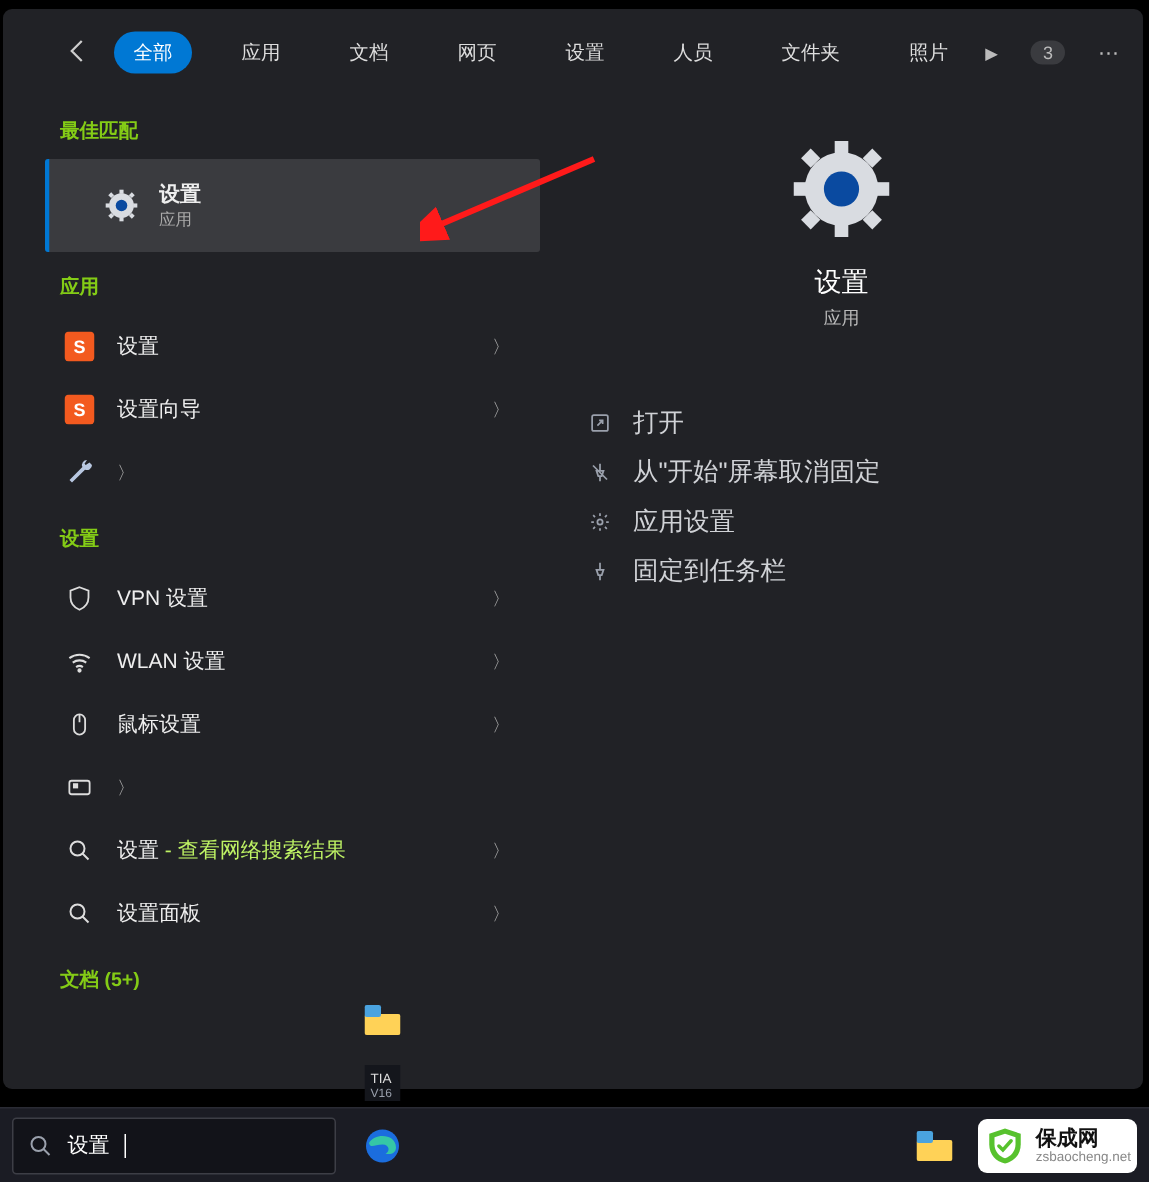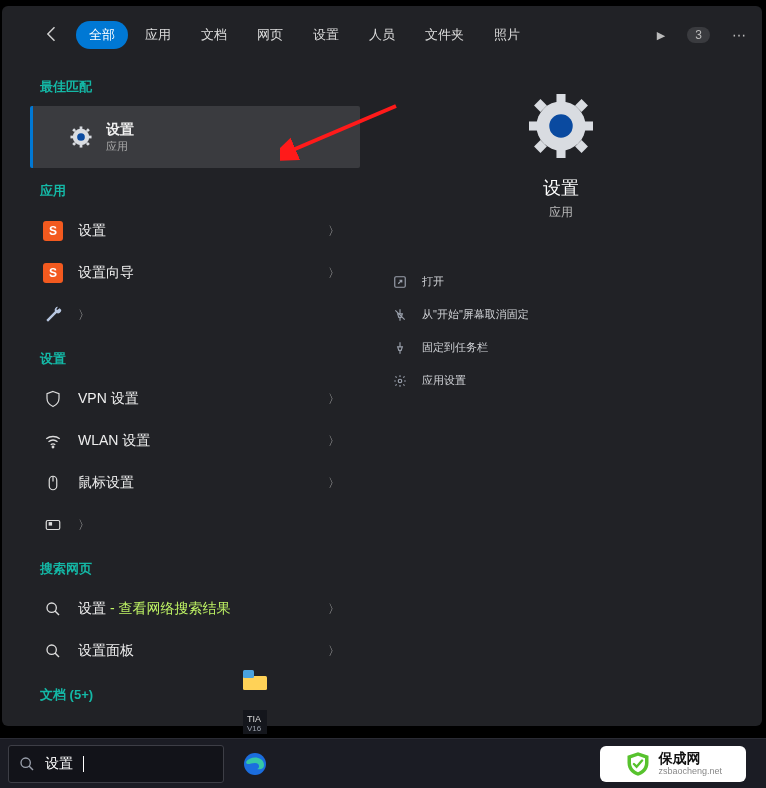--- a/index.html
+++ b/index.html
@@ -1,59 +1,59 @@
 <!DOCTYPE html>
 <html><head>
 <meta charset="utf-8">
 <style>
   * { box-sizing: border-box; margin: 0; padding: 0; }
   html, body { width: 766px; height: 788px; font-family: "Segoe UI", "Microsoft YaHei", sans-serif; background: #000; overflow: hidden; color: #fff; }
   .window { position: relative; width: 760px; height: 720px; background: #212226; border-radius: 6px; margin: 6px 0 0 2px; overflow: hidden; }
   
   .header { display: flex; align-items: center; height: 58px; padding: 0 14px 0 40px; gap: 4px; }
   .back-arrow { position: absolute; left: 40px; top: 18px; width: 22px; height: 22px; color: #ccc; cursor: pointer; }
-  .tabs { display: flex; gap: 4px; margin-left: 34px; }
+  .tabs { display: flex; gap: 20px; margin-left: 34px; }
   .tab { padding: 5px 13px; border-radius: 14px; font-size: 13px; color: #ddd; cursor: pointer; white-space: nowrap; }
   .tab.active { background: #0078d4; color: #fff; }
   .header-right { margin-left: auto; display: flex; align-items: center; gap: 22px; color: #bbb; }
   .header-right .play { font-size: 11px; }
   .header-right .badge { background: #3a3b3f; border-radius: 10px; padding: 1px 8px; font-size: 12px; }
   .header-right .more { font-size: 14px; letter-spacing: 2px; }
   
   .body { display: flex; height: calc(100% - 58px); }
   .left { width: 358px; padding: 0 0 0 0; overflow: hidden; }
   .right { flex: 1; padding: 20px 30px 0 30px; }
-  .section-title { font-size: 13px; font-weight: 600; color: #14b8a6; padding: 14px 0 10px 38px; }
+  .section-title { font-size: 13px; font-weight: 600; color: #84cc16; padding: 14px 0 10px 38px; }
   .list-item { display: flex; align-items: center; height: 42px; padding: 0 14px 0 40px; cursor: pointer; color: #eee; position: relative; }
   .list-item.best { background: #3a3b3f; height: 62px; border-left: 3px solid #0078d4; padding-left: 37px; margin-left: 28px; border-radius: 2px; }
   .list-item .icon { width: 22px; height: 22px; margin-right: 14px; display: flex; align-items: center; justify-content: center; flex-shrink: 0; }
   .list-item .label { font-size: 14px; flex: 1; white-space: nowrap; overflow: hidden; text-overflow: ellipsis; }
   .list-item .sub { font-size: 11px; color: #aaa; }
   .list-item .chev { color: #aaa; font-size: 12px; margin-right: 6px; }
   .search-sub { color: #bef264; }
   
   .detail { display: flex; flex-direction: column; align-items: center; }
   .big-icon { width: 64px; height: 64px; margin-top: 10px; }
   .detail-title { font-size: 18px; margin-top: 18px; }
   .detail-sub { font-size: 12px; color: #bbb; margin-top: 4px; }
   .actions { width: 100%; margin-top: 44px; }
-  .action { display: flex; align-items: center; height: 33px; color: #d0d2d6; font-size: 11px; cursor: pointer; gap: 14px; padding-left: 2px; }
+  .action { display: flex; align-items: center; height: 33px; color: #d0d2d6; font-size: 17px; cursor: pointer; gap: 14px; padding-left: 2px; }
   .action .aicn { width: 16px; height: 16px; display: flex; align-items: center; justify-content: center; color: #9aa0ac; }
   
   .red-arrow { position: absolute; left: 278px; top: 96px; width: 120px; height: 70px; pointer-events: none; }
   
   .taskbar { position: absolute; left: 0; bottom: 0; width: 766px; height: 50px; background: #1b1c24; border-top: 1px solid #2a2b34; display: flex; align-items: center; padding: 0 8px; gap: 10px; }
   .searchbox { display: flex; align-items: center; width: 216px; height: 38px; background: #121319; border: 1px solid #3d3e46; border-radius: 3px; padding: 0 10px; gap: 10px; }
   .searchbox .sicn { color: #9aa0ac; }
   .searchbox .sval { font-size: 14px; color: #fff; }
   .cursor { display:inline-block; width:1px; height:16px; background:#fff; vertical-align:middle; }
   .task-icons { display: flex; align-items: center; gap: 12px; margin-left: 6px; flex-direction: column; }
   .task-icon { width: 30px; height: 30px; display:flex; align-items:center; justify-content:center; cursor:pointer; }
   
-  .watermark { position: absolute; right: 20px; bottom: 6px; display: flex; align-items: center; gap: 6px; background: #fff; border-radius: 6px; padding: 4px 24px; }
+  .watermark { position: absolute; right: 8px; bottom: 6px; display: flex; align-items: center; gap: 6px; background: #fff; border-radius: 6px; padding: 4px 4px; }
   .watermark .shield { width: 28px; height: 28px; }
   .watermark .wtxt { display:flex; flex-direction:column; line-height:1.1; }
   .watermark .wtxt .zh { font-size: 14px; font-weight: 700; color: #111; }
   .watermark .wtxt .en { font-size: 9px; color: #888; text-align: right; }
   
   svg { display:block; }
 </style>
 </head>
 <body>
 
@@ -174,21 +174,20 @@
       <div class="list-item">
         <span class="icon">
             <svg width="18" height="18" viewBox="0 0 24 24" fill="none" stroke="#ddd" stroke-width="1.6">
               <rect x="3" y="6" width="18" height="12" rx="2"></rect>
               <rect x="7" y="9" width="3" height="3" fill="#ddd"></rect>
             </svg>
           </span>
         <span class="chev">〉</span>
       </div>
 
-      <div class="section-title">搜索网页</div>
       <div class="list-item">
         <span class="icon">
             <svg width="16" height="16" viewBox="0 0 24 24" fill="none" stroke="#ddd" stroke-width="2">
               <circle cx="10" cy="10" r="7"></circle>
               <line x1="15" y1="15" x2="21" y2="21"></line>
             </svg>
           </span>
         <span class="label"><span>设置</span><span class="search-sub"> - 查看网络搜索结果</span></span>
         <span class="chev">〉</span>
       </div>
@@ -241,33 +240,33 @@
                 <svg width="14" height="14" viewBox="0 0 24 24" fill="none" stroke="#9aa0ac" stroke-width="2">
                   <path d="M12 2v8M8 10h8l-2 6H10zM12 16v6"></path>
                   <line x1="4" y1="4" x2="20" y2="20"></line>
                 </svg>
               </span>
             <span>从"开始"屏幕取消固定</span>
           </div>
           <div class="action">
             <span class="aicn">
                 <svg width="14" height="14" viewBox="0 0 24 24" fill="none" stroke="#9aa0ac" stroke-width="2">
-                  <path d="M12 2v8M8 10h8l-2 6H10zM12 16v6"></path>
-                </svg>
-              </span>
-            <span>固定到任务栏</span>
-          </div>
-          <div class="action">
-            <span class="aicn">
-                <svg width="14" height="14" viewBox="0 0 24 24" fill="none" stroke="#9aa0ac" stroke-width="2">
                   <circle cx="12" cy="12" r="3"></circle>
                   <path d="M12 2v3M12 19v3M4.2 4.2l2.1 2.1M17.7 17.7l2.1 2.1M2 12h3M19 12h3M4.2 19.8l2.1-2.1M17.7 6.3l2.1-2.1"></path>
                 </svg>
               </span>
             <span>应用设置</span>
+          </div>
+          <div class="action">
+            <span class="aicn">
+                <svg width="14" height="14" viewBox="0 0 24 24" fill="none" stroke="#9aa0ac" stroke-width="2">
+                  <path d="M12 2v8M8 10h8l-2 6H10zM12 16v6"></path>
+                </svg>
+              </span>
+            <span>固定到任务栏</span>
           </div>
         </div>
       </div>
     </div>
   </div>
 
   <svg class="red-arrow" viewBox="0 0 120 70">
     <defs>
         <marker id="arr" markerWidth="10" markerHeight="10" refX="2" refY="3" orient="auto">
           <path d="M0,0 L0,6 L8,3 z" fill="#ff1a1a"></path>

